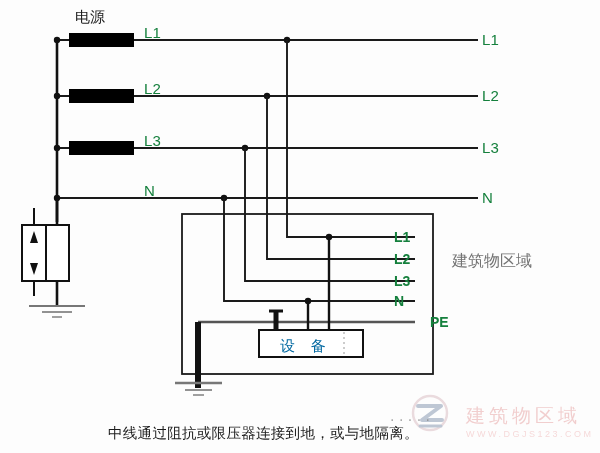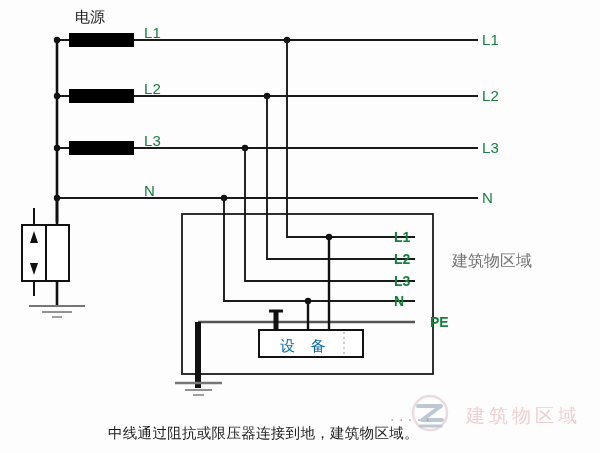--- a/index.html
+++ b/index.html
@@ -241,26 +241,27 @@
   <div class="lbl lbl-inner" style="left:394px; top:230px;">L1</div>
   <div class="lbl lbl-inner" style="left:394px; top:252px;">L2</div>
   <div class="lbl lbl-inner" style="left:394px; top:274px;">L3</div>
   <div class="lbl lbl-inner" style="left:394px; top:294px;">N</div>
   <div class="lbl lbl-inner" style="left:394px; top:315px;margin-left:36px;">PE</div>
 
   <div class="lbl lbl-cn-big" style="left:452px; top:253px;">建筑物区域</div>
 
   <div class="equip-text" style="left:280px; top:337px;">设 备</div>
 
-  <div class="caption">中线通过阻抗或限压器连接到地，建筑物区域。</div>
+  <div class="caption">中线通过阻抗或限压器连接到地，或与地隔离。</div>
 
   <div class="wm">
     <svg class="wm-mark" viewBox="0 0 44 40">
       <circle cx="22" cy="20" r="17" fill="none" stroke="#dcc0c6" stroke-width="2.5"></circle>
       <path d="M10 13 L33 13 L14 27 L34 27" fill="none" stroke="#8b9bb4" stroke-width="4" stroke-linecap="round" stroke-linejoin="round"></path>
       <path d="M12 33 L33 33" stroke="#8b9bb4" stroke-width="3" stroke-linecap="round"></path>
     </svg>
     <div class="wm-title">建筑物区域</div>
+    <div class="wm-url">WWW.DGJS123.COM</div>
   </div>
 
   <div class="smudge" style="left:390px; top:412px;">· · · · ·</div>
 
 </div>
 
 </body></html>

